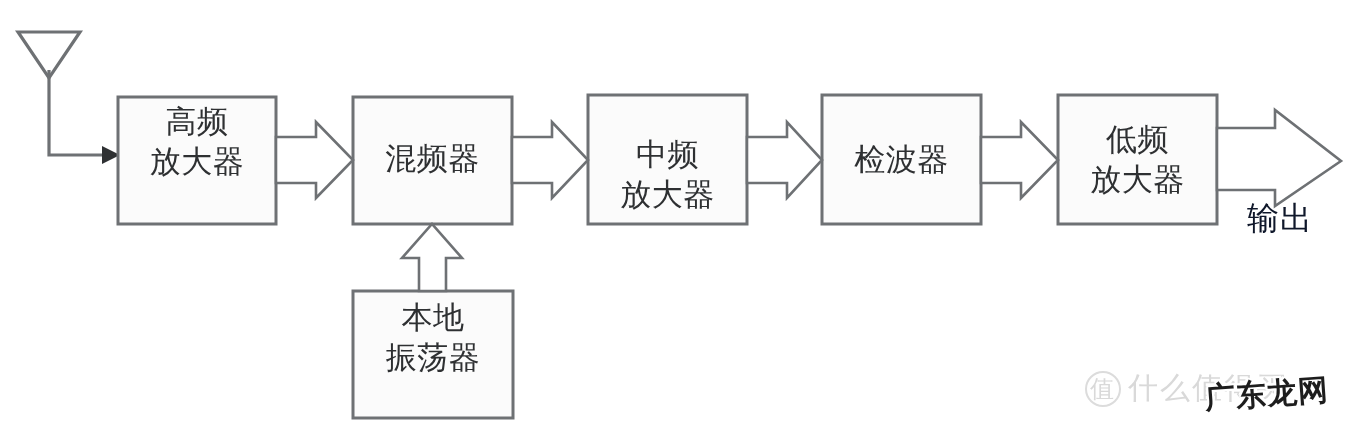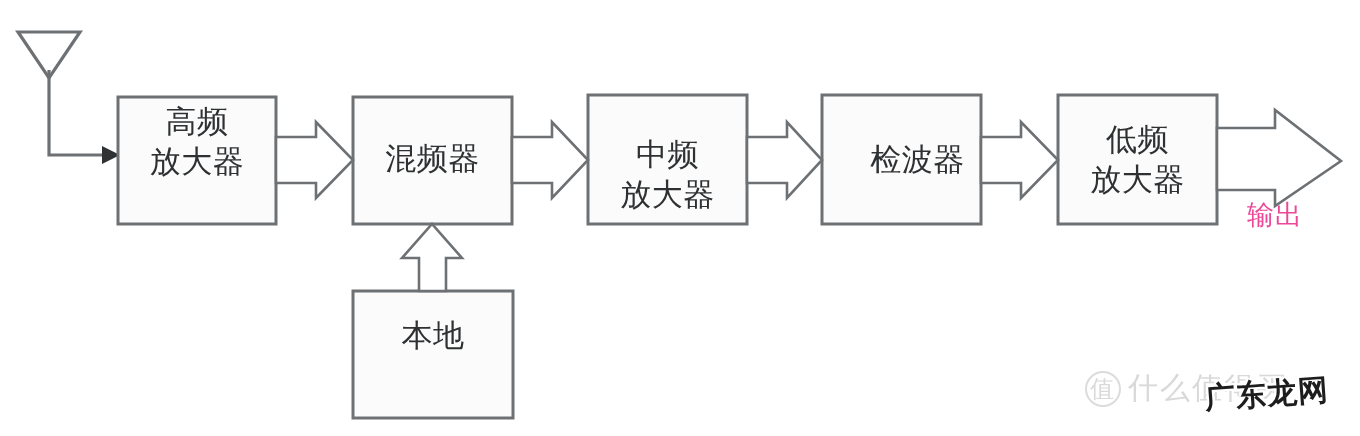--- a/index.html
+++ b/index.html
@@ -68,22 +68,22 @@
     font-family: "DejaVu Sans", "Liberation Sans", sans-serif;
     pointer-events: none;
     user-select: none;
   }
   .blk-label span {
     display: block;
     white-space: nowrap;
   }
   .edge-label {
     position: absolute;
-    color: #ec4899;
-    font-size: 27px;
+    color: #0f172a;
+    font-size: 32px;
     line-height: 1.2;
     letter-spacing: 1px;
     font-family: "DejaVu Sans", "Liberation Sans", sans-serif;
     white-space: nowrap;
   }
   
   .wm-faint {
     position: absolute;
     display: flex;
     align-items: center;
@@ -166,31 +166,32 @@
 
   <div class="blk-label" style="left:353px; top:95px;  width:159px; height:127px;">
     <span>混频器</span>
   </div>
 
   <div class="blk-label" style="left:588px; top:95px;  width:159px; height:159px;">
     <span>中频</span>
     <span>放大器</span>
   </div>
 
-  <div class="blk-label" style="left:822px; top:95px;  width:159px; height:129px;padding-left:16px;">
+  <div class="blk-label" style="left:822px; top:95px;  width:159px; height:129px;">
     <span>检波器</span>
   </div>
 
   <div class="blk-label" style="left:1058px; top:95px; width:159px; height:129px;text-align:center;">
     <span>低频</span>
     <span>放大器</span>
   </div>
 
-  <div class="blk-label" style="left:353px; top:291px; width:160px; height:94px;font-family:Liberation Mono, monospace;">
+  <div class="blk-label" style="left:353px; top:291px; width:160px; height:94px;">
     <span>本地</span>
+    <span>振荡器</span>
   </div>
 
   <div class="edge-label" style="left:1247px; top:199px;">输出</div>
 
   <div class="wm-faint" style="left:1085px; top:368px;">
     <span class="wm-badge">值</span>
     <span>什么值得买</span>
   </div>
 
   <div class="wm-bold" style="left:1205px; top:374px;">广东龙网</div>

